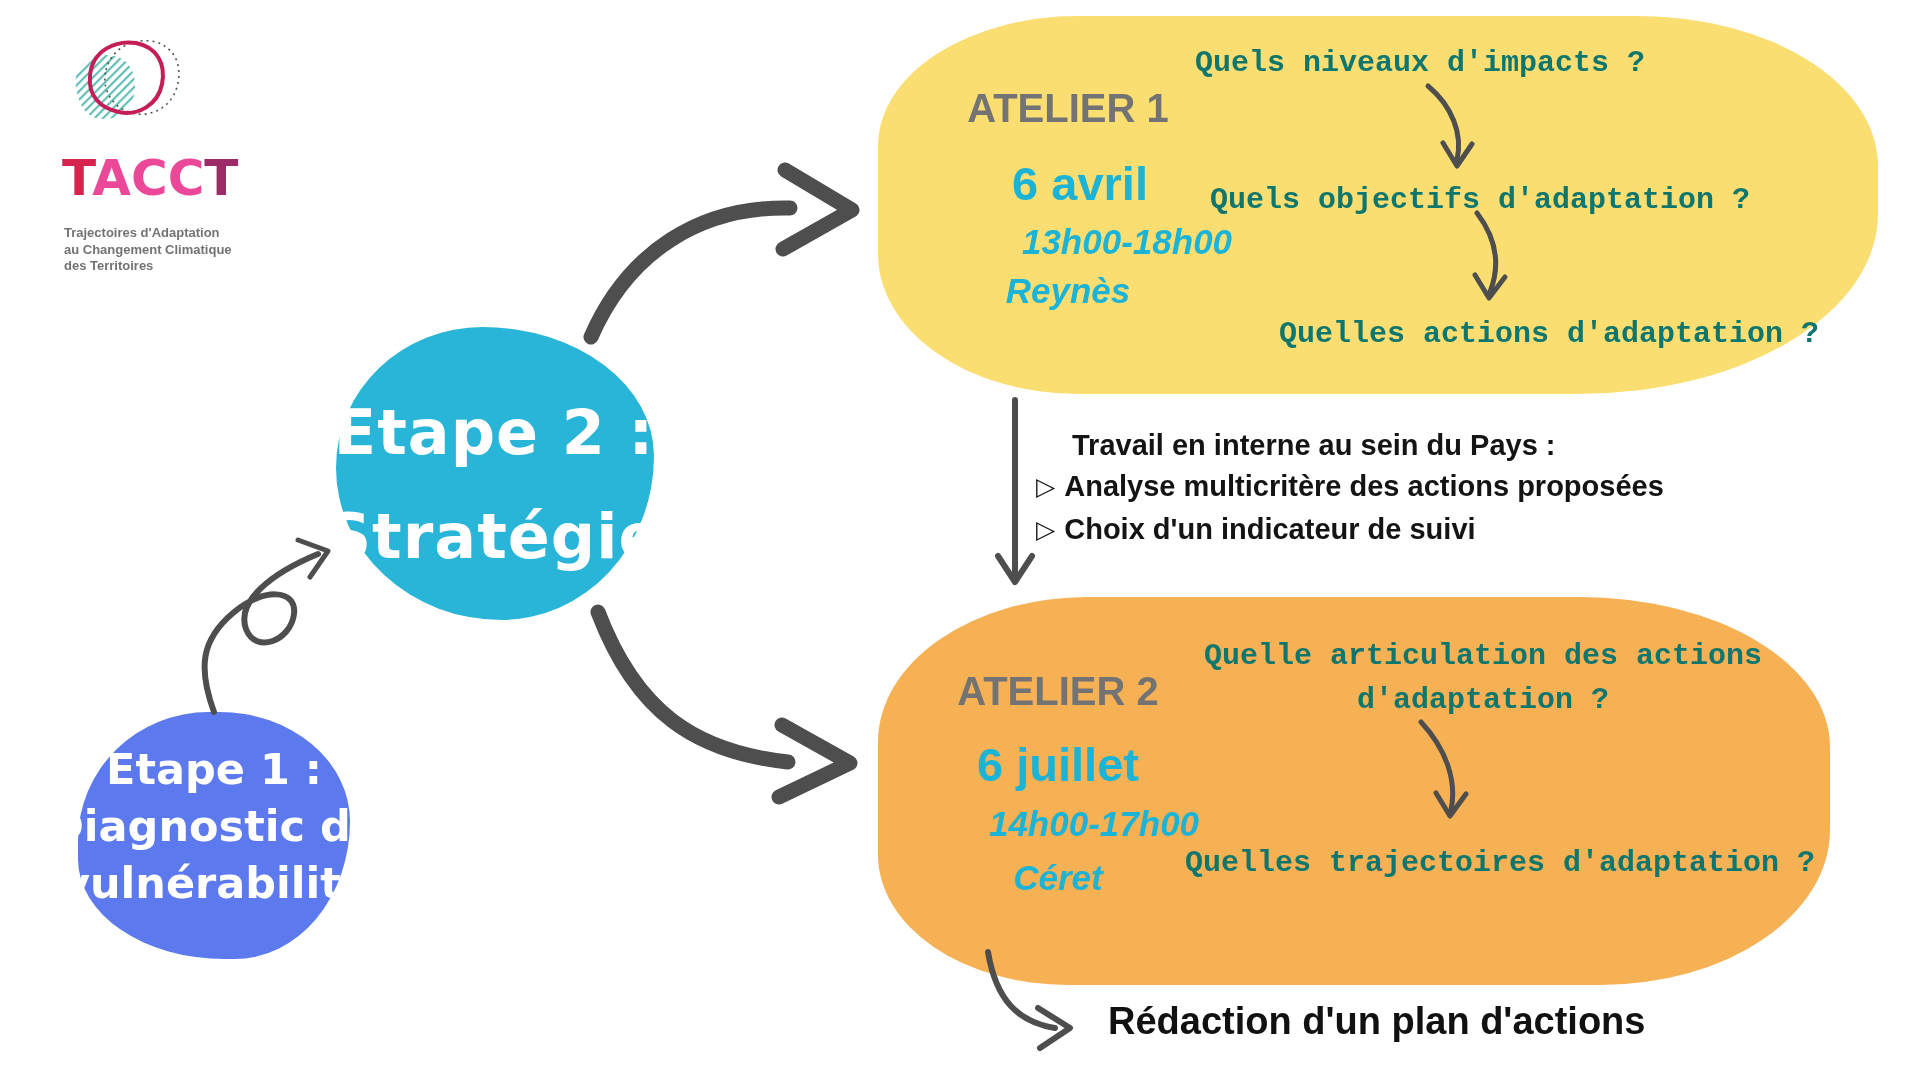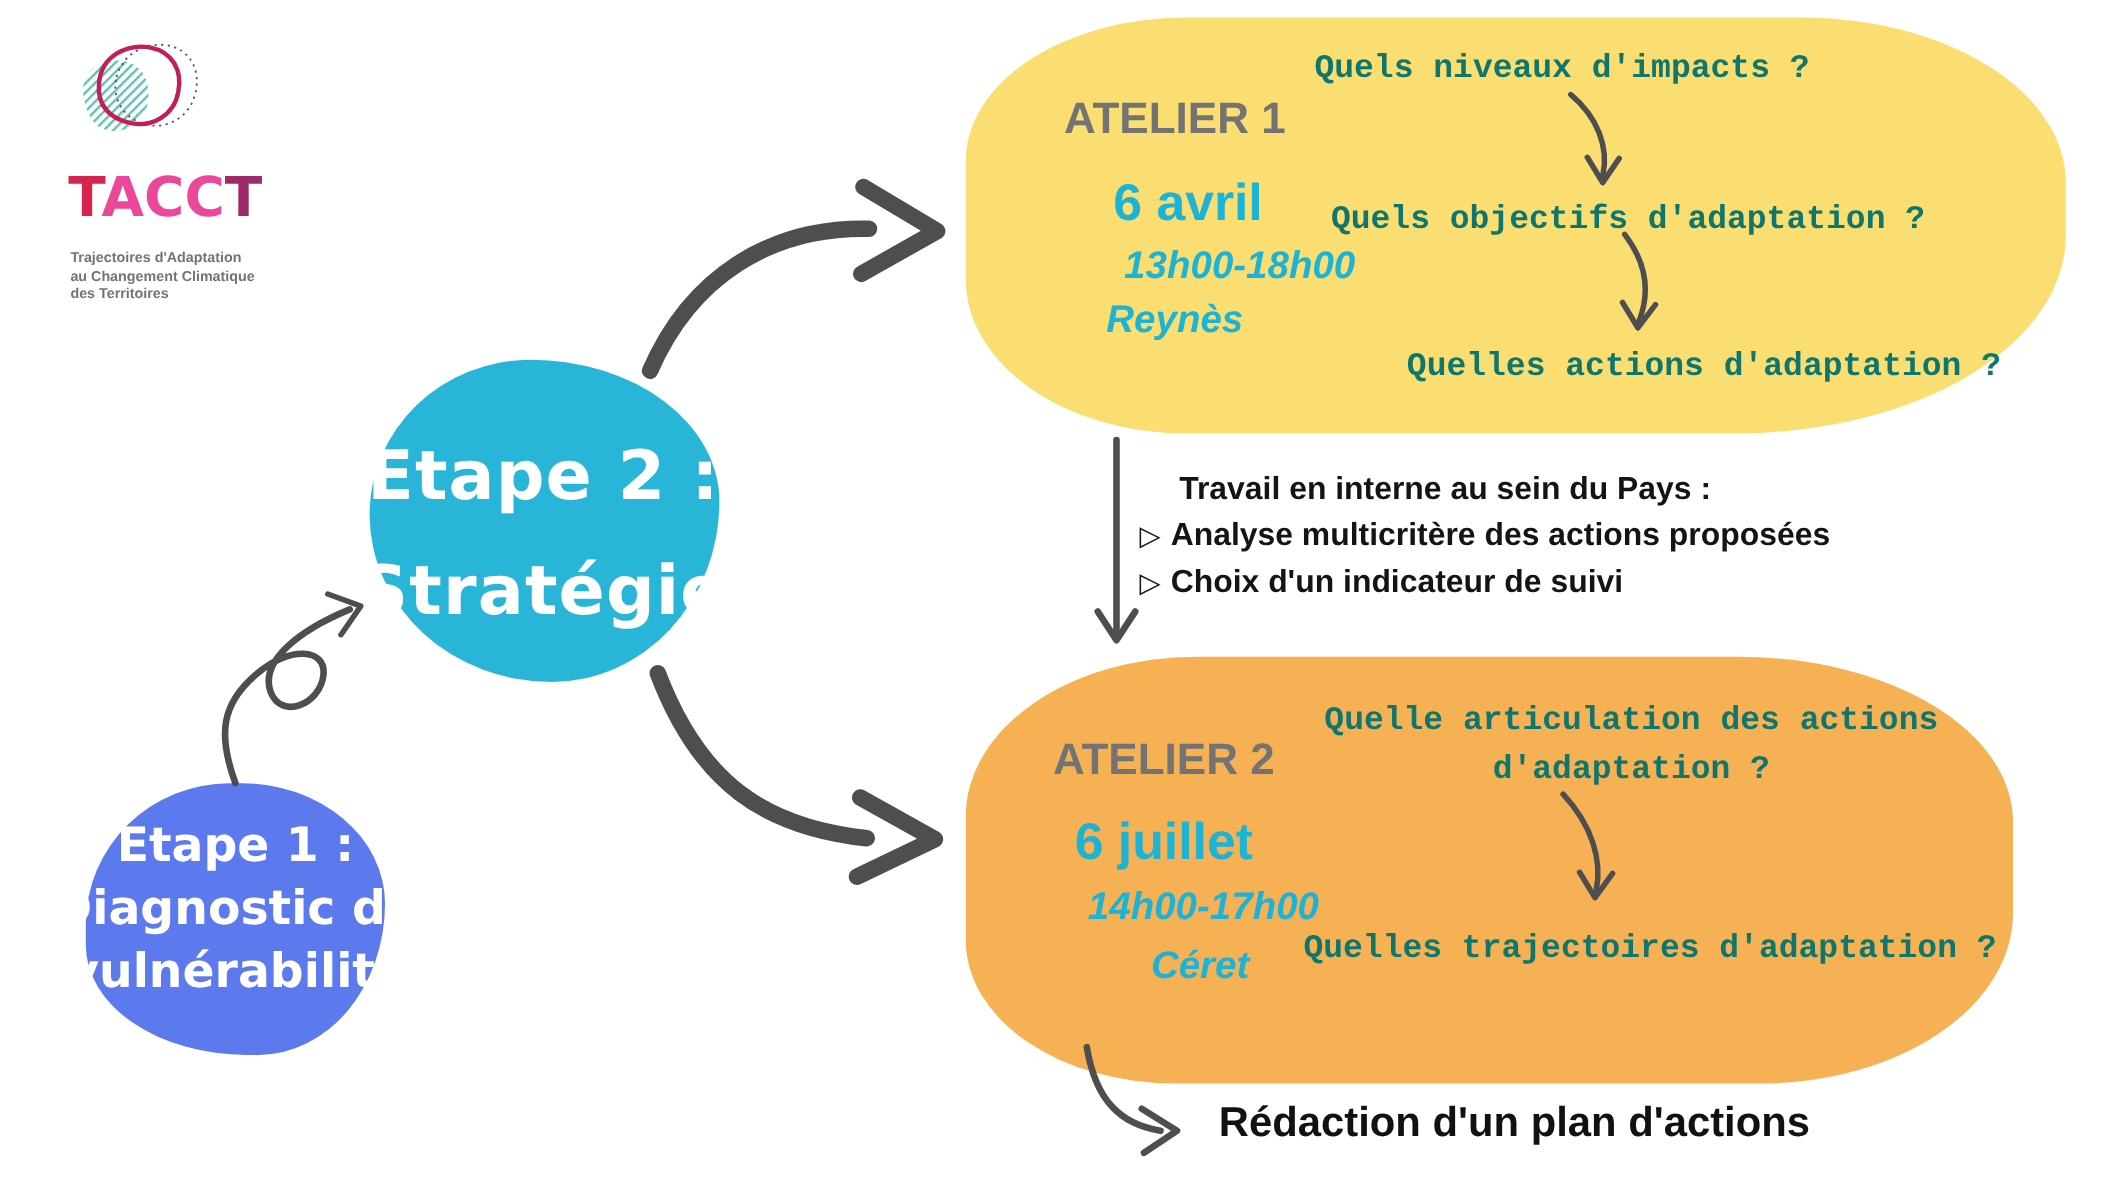--- a/index.html
+++ b/index.html
@@ -131,21 +131,21 @@
     <span>Analyse multicritère des actions proposées</span>
   </div>
   <div class="txt mid bullet-row" style="left:1036px;top:513px;">
     <span class="bullet-glyph">▷</span>
     <span>Choix d'un indicateur de suivi</span>
   </div>
 
   <div class="txt ctr at-title" style="left:1058px;top:669px;">ATELIER 2</div>
   <div class="txt ctr at-date" style="left:1058px;top:737px;">6 juillet</div>
   <div class="txt ctr at-sub" style="left:1058px;top:804px;margin-left:36px;">14h00-17h00</div>
-  <div class="txt ctr at-sub" style="left:1058px;top:858px;margin-left:33px;">Céret</div>
+  <div class="txt ctr at-sub" style="left:1058px;top:858px;">Céret</div>
   <div class="txt ctr q q2l" style="left:1483px;top:634px;">
     <div>Quelle articulation des actions</div>
     <div>d'adaptation ?</div>
   </div>
   <div class="txt ctr q" style="left:1500px;top:846px;">Quelles trajectoires d'adaptation ?</div>
 
   <div class="txt outcome" style="left:1108px;top:1000px;">Rédaction d'un plan d'actions</div>
 
 </div>
 

